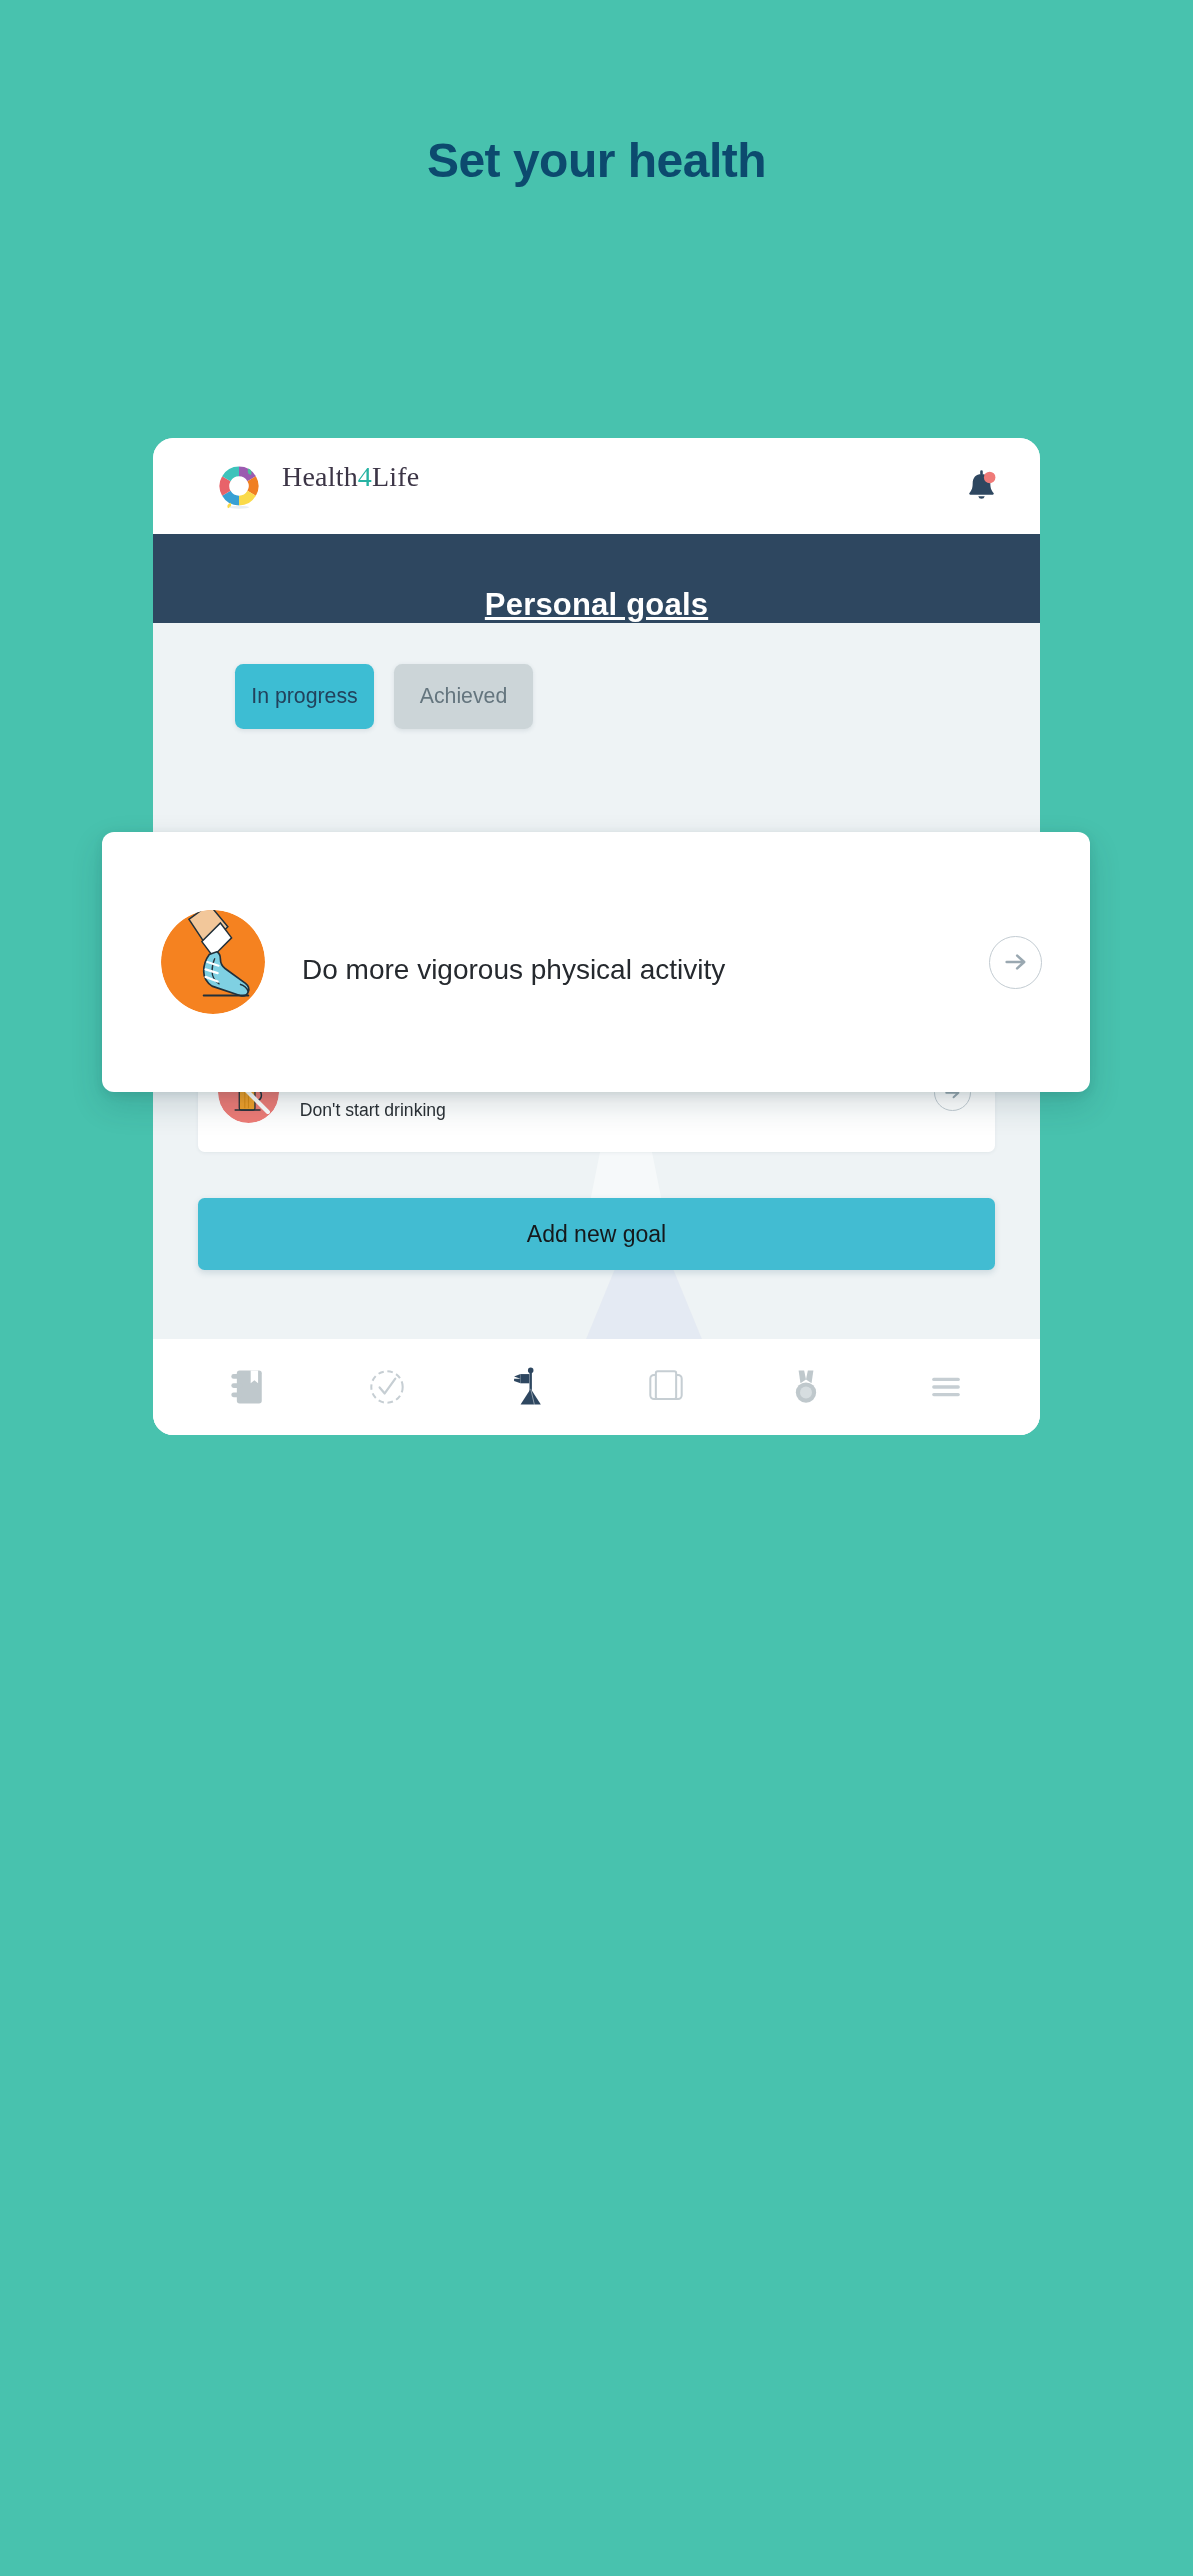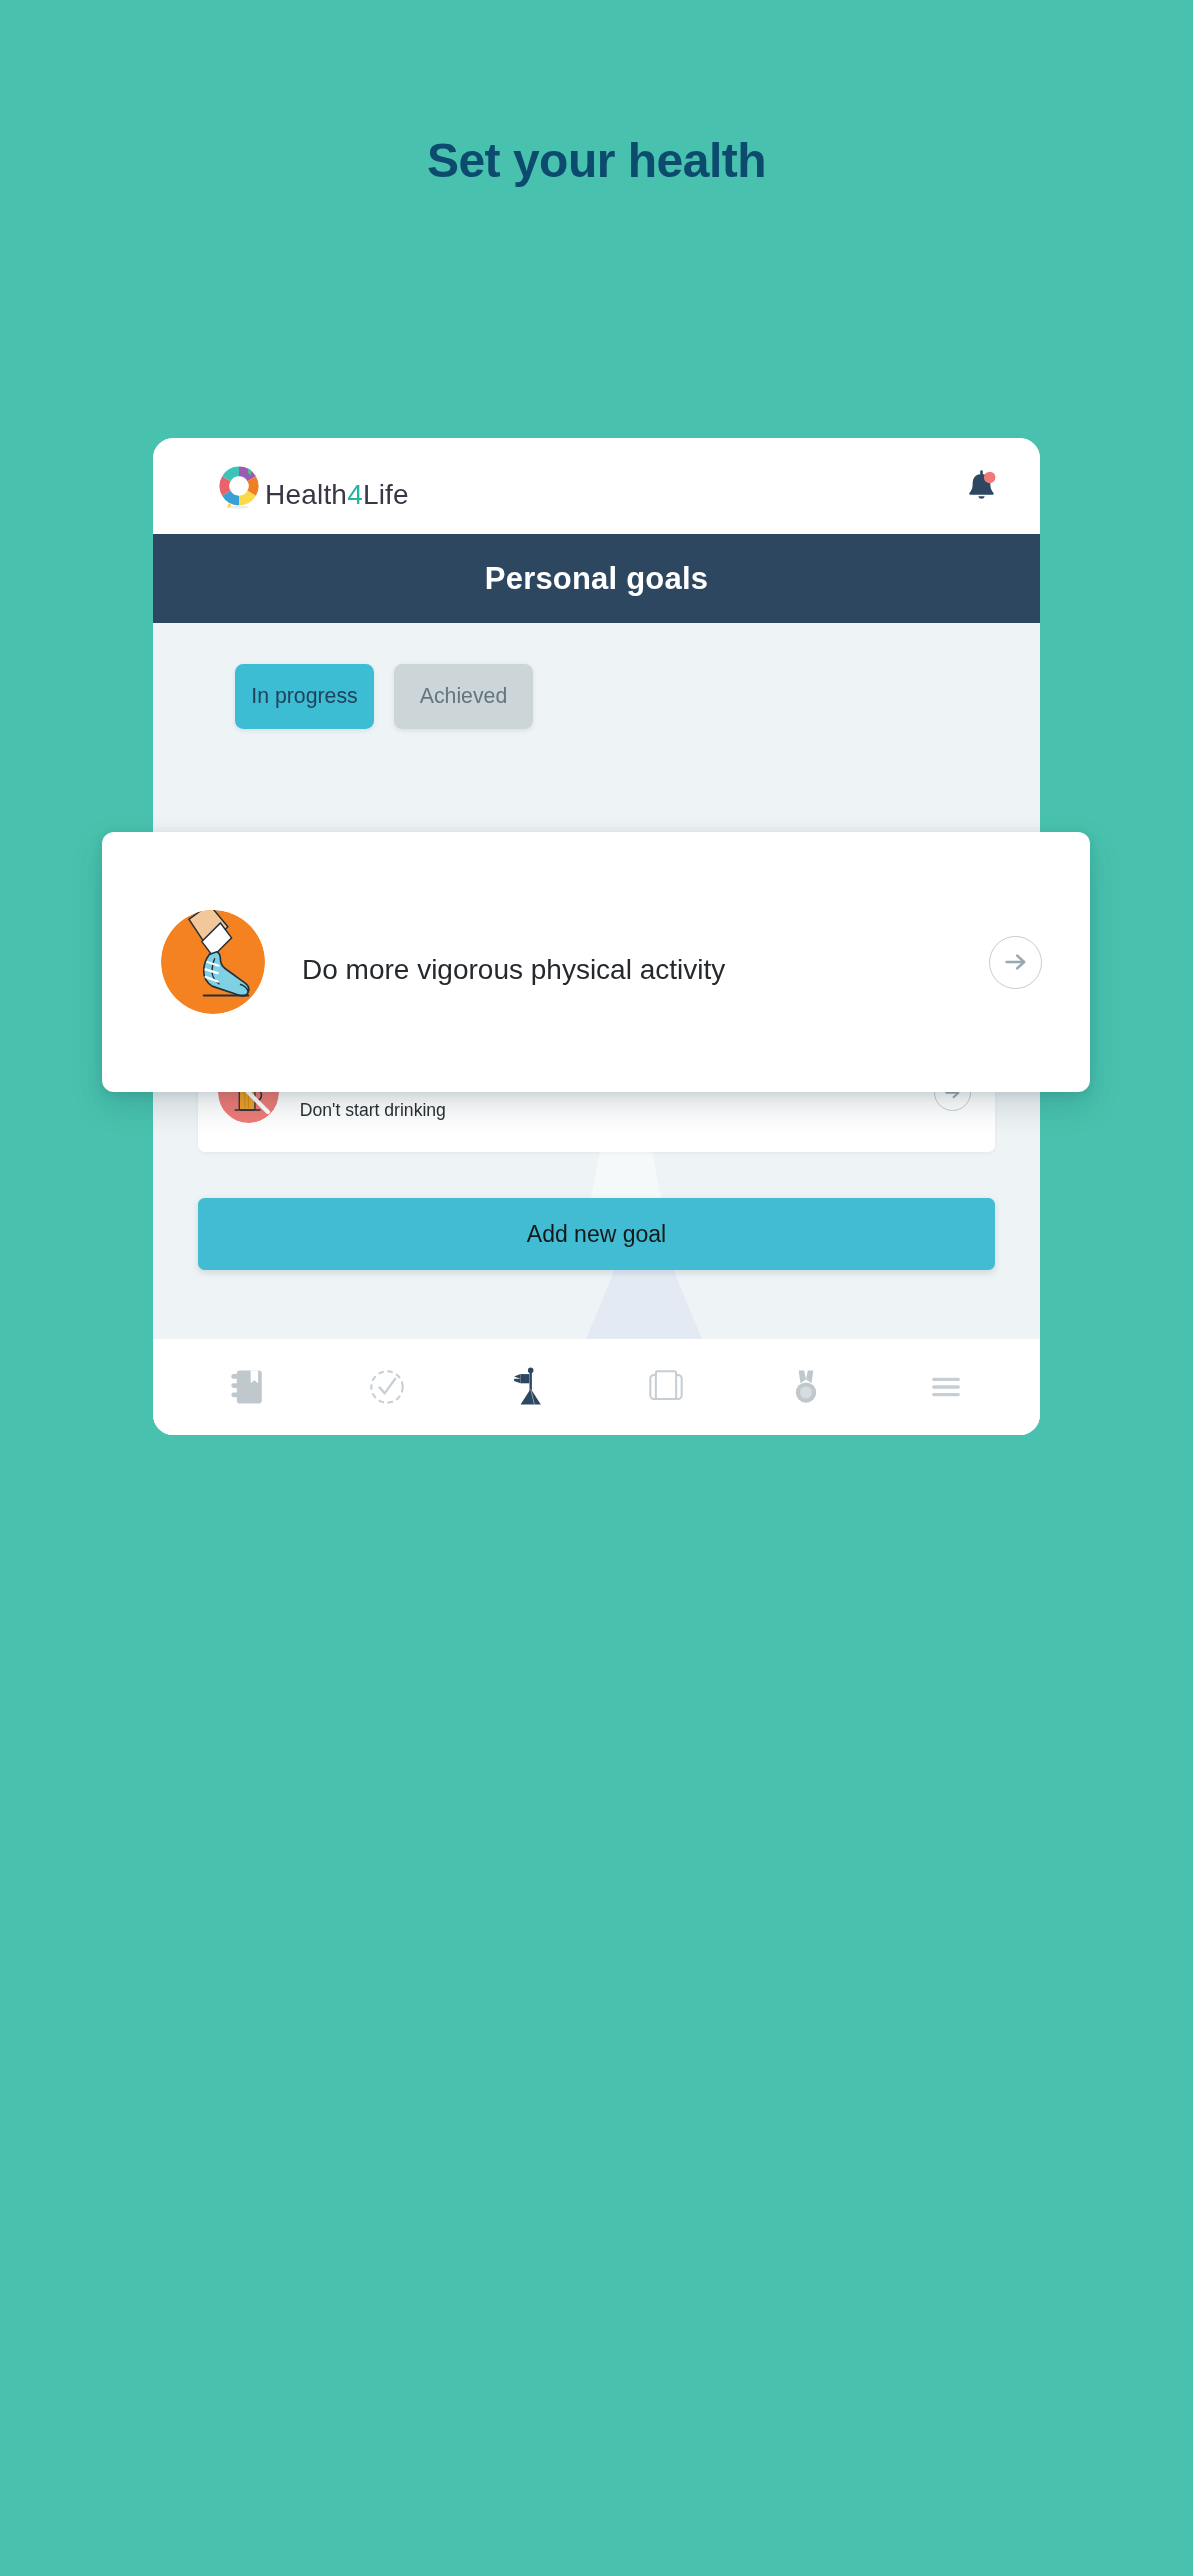--- a/index.html
+++ b/index.html
@@ -34,21 +34,21 @@
 
   
   .appbar {
     position: relative;
     height: 96px;
     background: #ffffff;
     display: flex;
     align-items: center;
     padding: 0 35px 0 61px;
   }
-  .brand { display: flex; align-items: flex-end; gap: 1px; }
+  .brand { display: flex; align-items: flex-start; gap: 18px; font-family: Liberation Serif, serif; }
   .brand-logo { width: 50px; height: 50px; position: relative; }
   .brand-name {
     font-size: 28px;
     font-weight: 400;
     color: #3c3546;
     letter-spacing: 0.2px;
     white-space: nowrap;
   }
   .brand-name .four { color: #27b3a3; }
   .bell-wrap {
@@ -56,26 +56,27 @@
     position: relative;
     width: 48px; height: 48px;
     display: flex; align-items: center; justify-content: center;
   }
 
   
   .titlebar {
     height: 89px;
     background: #2e4760;
     display: flex;
-    align-items: center;
+    align-items: flex-end;
     justify-content: center;
     color: #ffffff;
     font-size: 31px;
     font-weight: 700;
     letter-spacing: 0.2px;
+    text-decoration: underline;
   }
 
   
   .content {
     position: relative;
     height: calc(997px - 96px - 89px);
     background: #eef3f5;
     overflow: hidden;
   }
   .bg-triangle {

